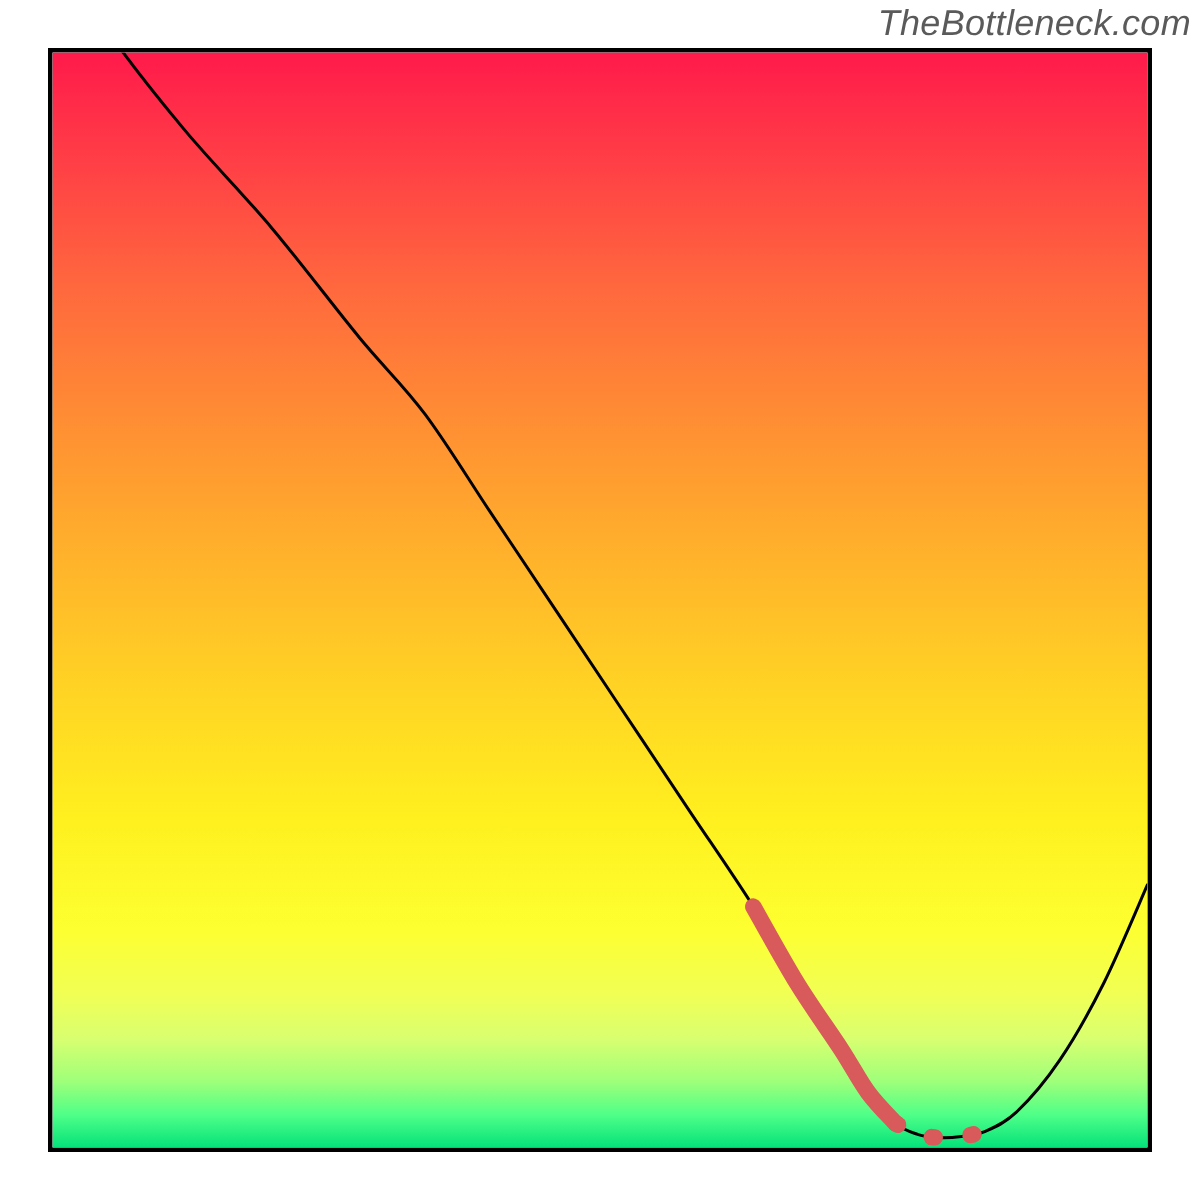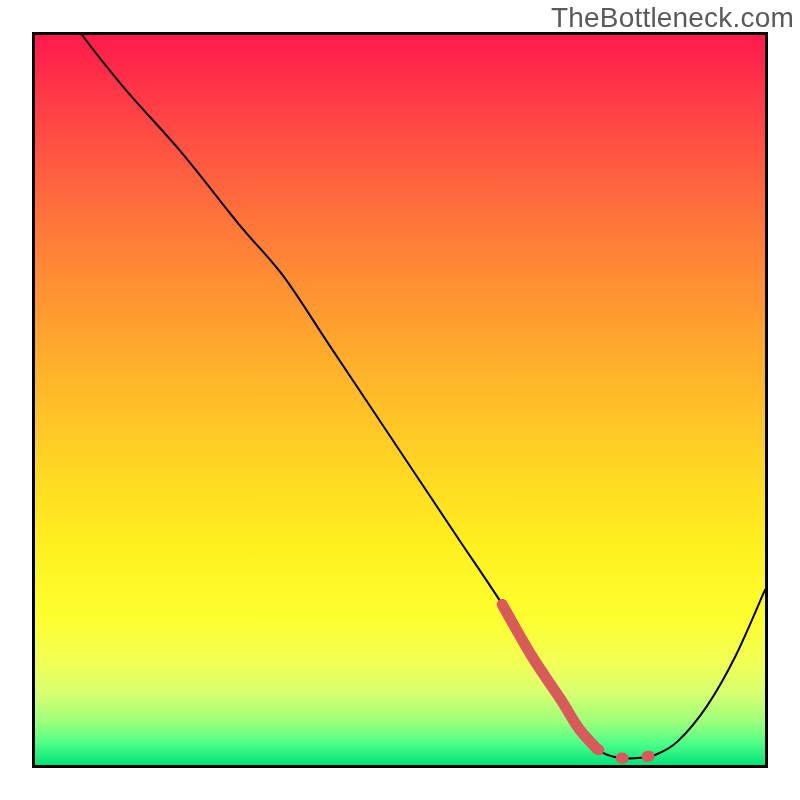--- a/index.html
+++ b/index.html
@@ -14,25 +14,26 @@
   .frame {
     position: relative;
     width: 800px;
     height: 800px;
     box-sizing: border-box;
   }
   .watermark {
     position: absolute;
     top: 2px;
     right: 6px;
-    font-size: 28px;
+    font-size: 24px;
     font-weight: 500;
     color: #5a5a5a;
     letter-spacing: 0.2px;
     z-index: 40;
+    font-style: italic;
   }
   .plot-area {
     position: absolute;
     left: 32px;
     top: 32px;
     width: 736px;
     height: 736px;
     border: 3px solid #000;
     box-sizing: border-box;
     overflow: hidden;

